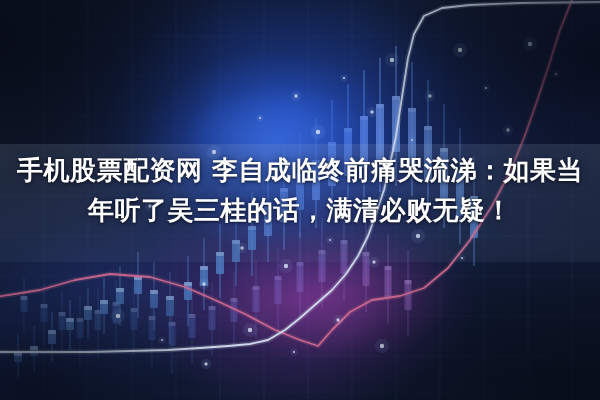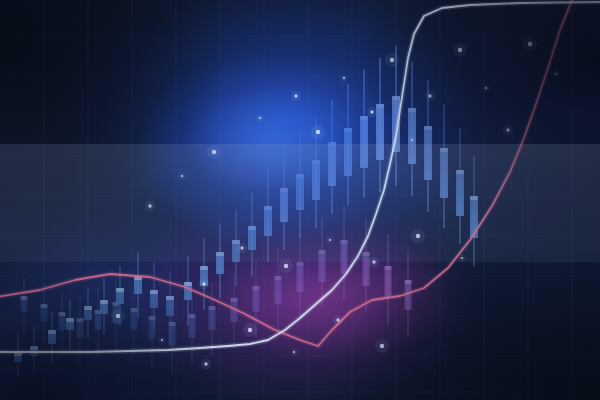--- a/index.html
+++ b/index.html
@@ -320,14 +320,18 @@
       <circle cx="338" cy="320" r="5.280000000000001" fill="#9dc4ff" opacity="0.1"></circle>
       <circle cx="338" cy="320" r="1.6500000000000001" fill="#eaf3ff" opacity="0.75"></circle>
       <circle cx="382" cy="346" r="7.040000000000001" fill="#9dc4ff" opacity="0.1"></circle>
       <circle cx="382" cy="346" r="2.2" fill="#eaf3ff" opacity="0.75"></circle>
     </svg>
 
   <div class="layer" id="bg-corner-dark"></div>
 
   <div id="text-band"></div>
 
+  <div id="headline">
+    <span class="ln">手机股票配资网 李自成临终前痛哭流涕：如果当</span>
+    <span class="ln">年听了吴三桂的话，满清必败无疑！</span>
+  </div>
 
 </div>
 
 </body></html>

